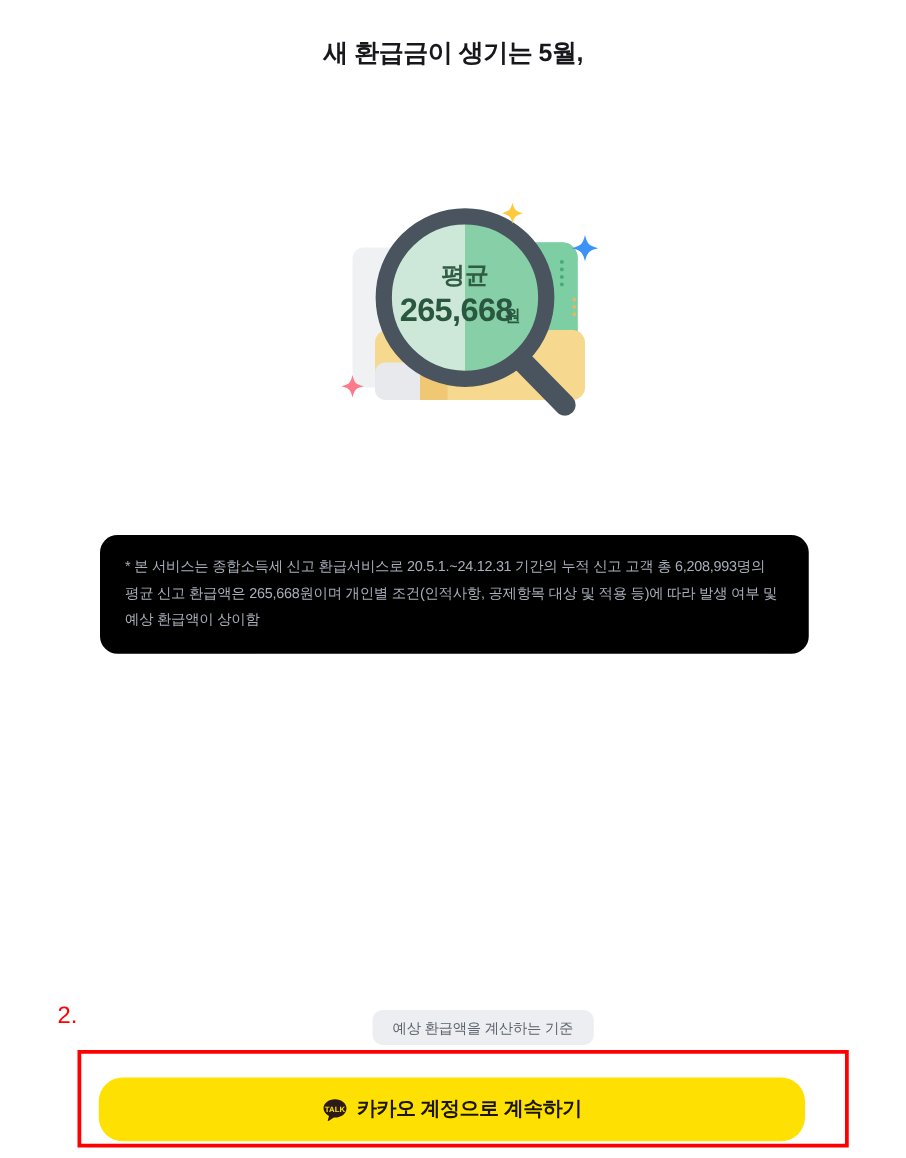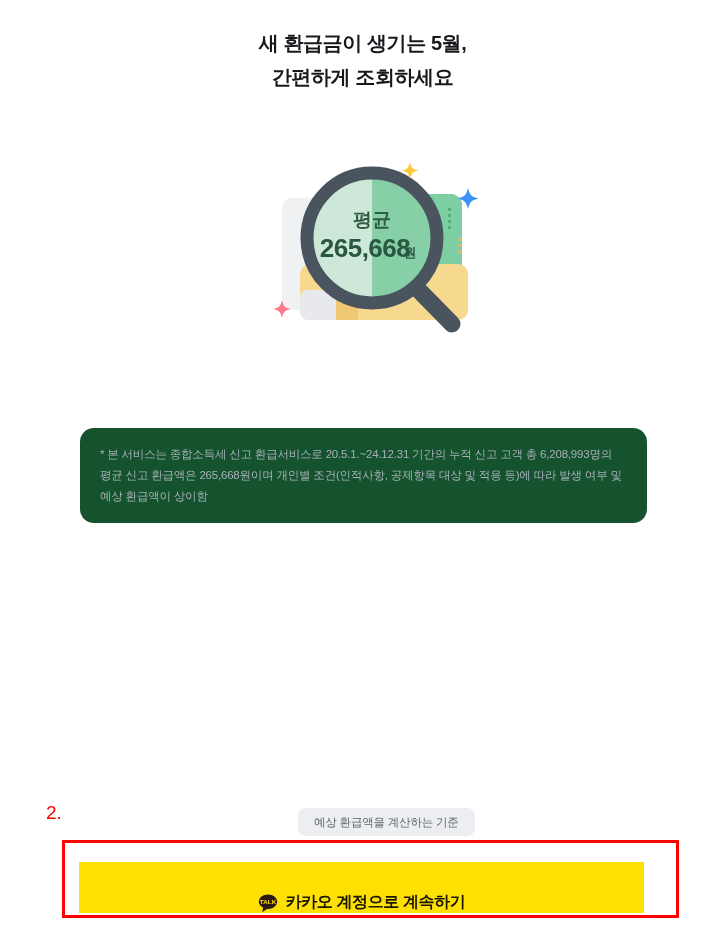--- a/index.html
+++ b/index.html
@@ -46,21 +46,21 @@
   }
   .illustration svg { display: block; }
 
   
   .disclaimer {
     position: absolute;
     left: 80px;
     top: 428px;
     width: 567px;
     min-height: 80px;
-    background: #14532d;
+    background: #000000;
     border-radius: 14px;
     padding: 16px 20px 16px 20px;
   }
   .disclaimer-text {
     color: #a9b0ba;
     font-size: 11.5px;
     line-height: 21px;
     letter-spacing: -0.2px;
     font-weight: 400;
     word-break: keep-all;
@@ -107,23 +107,23 @@
   }
 
   .kakao-button {
     position: absolute;
     left: 79px;
     top: 862px;
     width: 565px;
     height: 51px;
     background: #fee102;
     border: none;
-    border-radius: 0;
+    border-radius: 19px;
     display: flex;
-    align-items: flex-end;
+    align-items: center;
     justify-content: center;
     gap: 8px;
     cursor: pointer;
     font-family: "Liberation Sans", "DejaVu Sans", sans-serif;
   }
   .kakao-button .btn-label {
     color: #1a1600;
     font-size: 16px;
     font-weight: 700;
     letter-spacing: -0.4px;
@@ -135,21 +135,20 @@
     display: block;
   }
 </style>
 </head>
 <body>
 
 <div class="page">
 
   <h1 class="heading">
     <span class="line">새 환급금이 생기는 5월,</span>
-    <span class="line">간편하게 조회하세요</span>
   </h1>
 
   <div class="illustration">
     <svg width="236" height="200" viewBox="0 0 236 200" xmlns="http://www.w3.org/2000/svg">
 
       <rect x="20" y="48" width="78" height="112" rx="9" fill="#f0f1f3"></rect>
 
       <rect x="84" y="44" width="116" height="116" rx="12" fill="#5fbf8c"></rect>
       <rect x="84" y="44" width="116" height="116" rx="12" fill="#7dcfa3"></rect>
       <g fill="#4aa87a">

